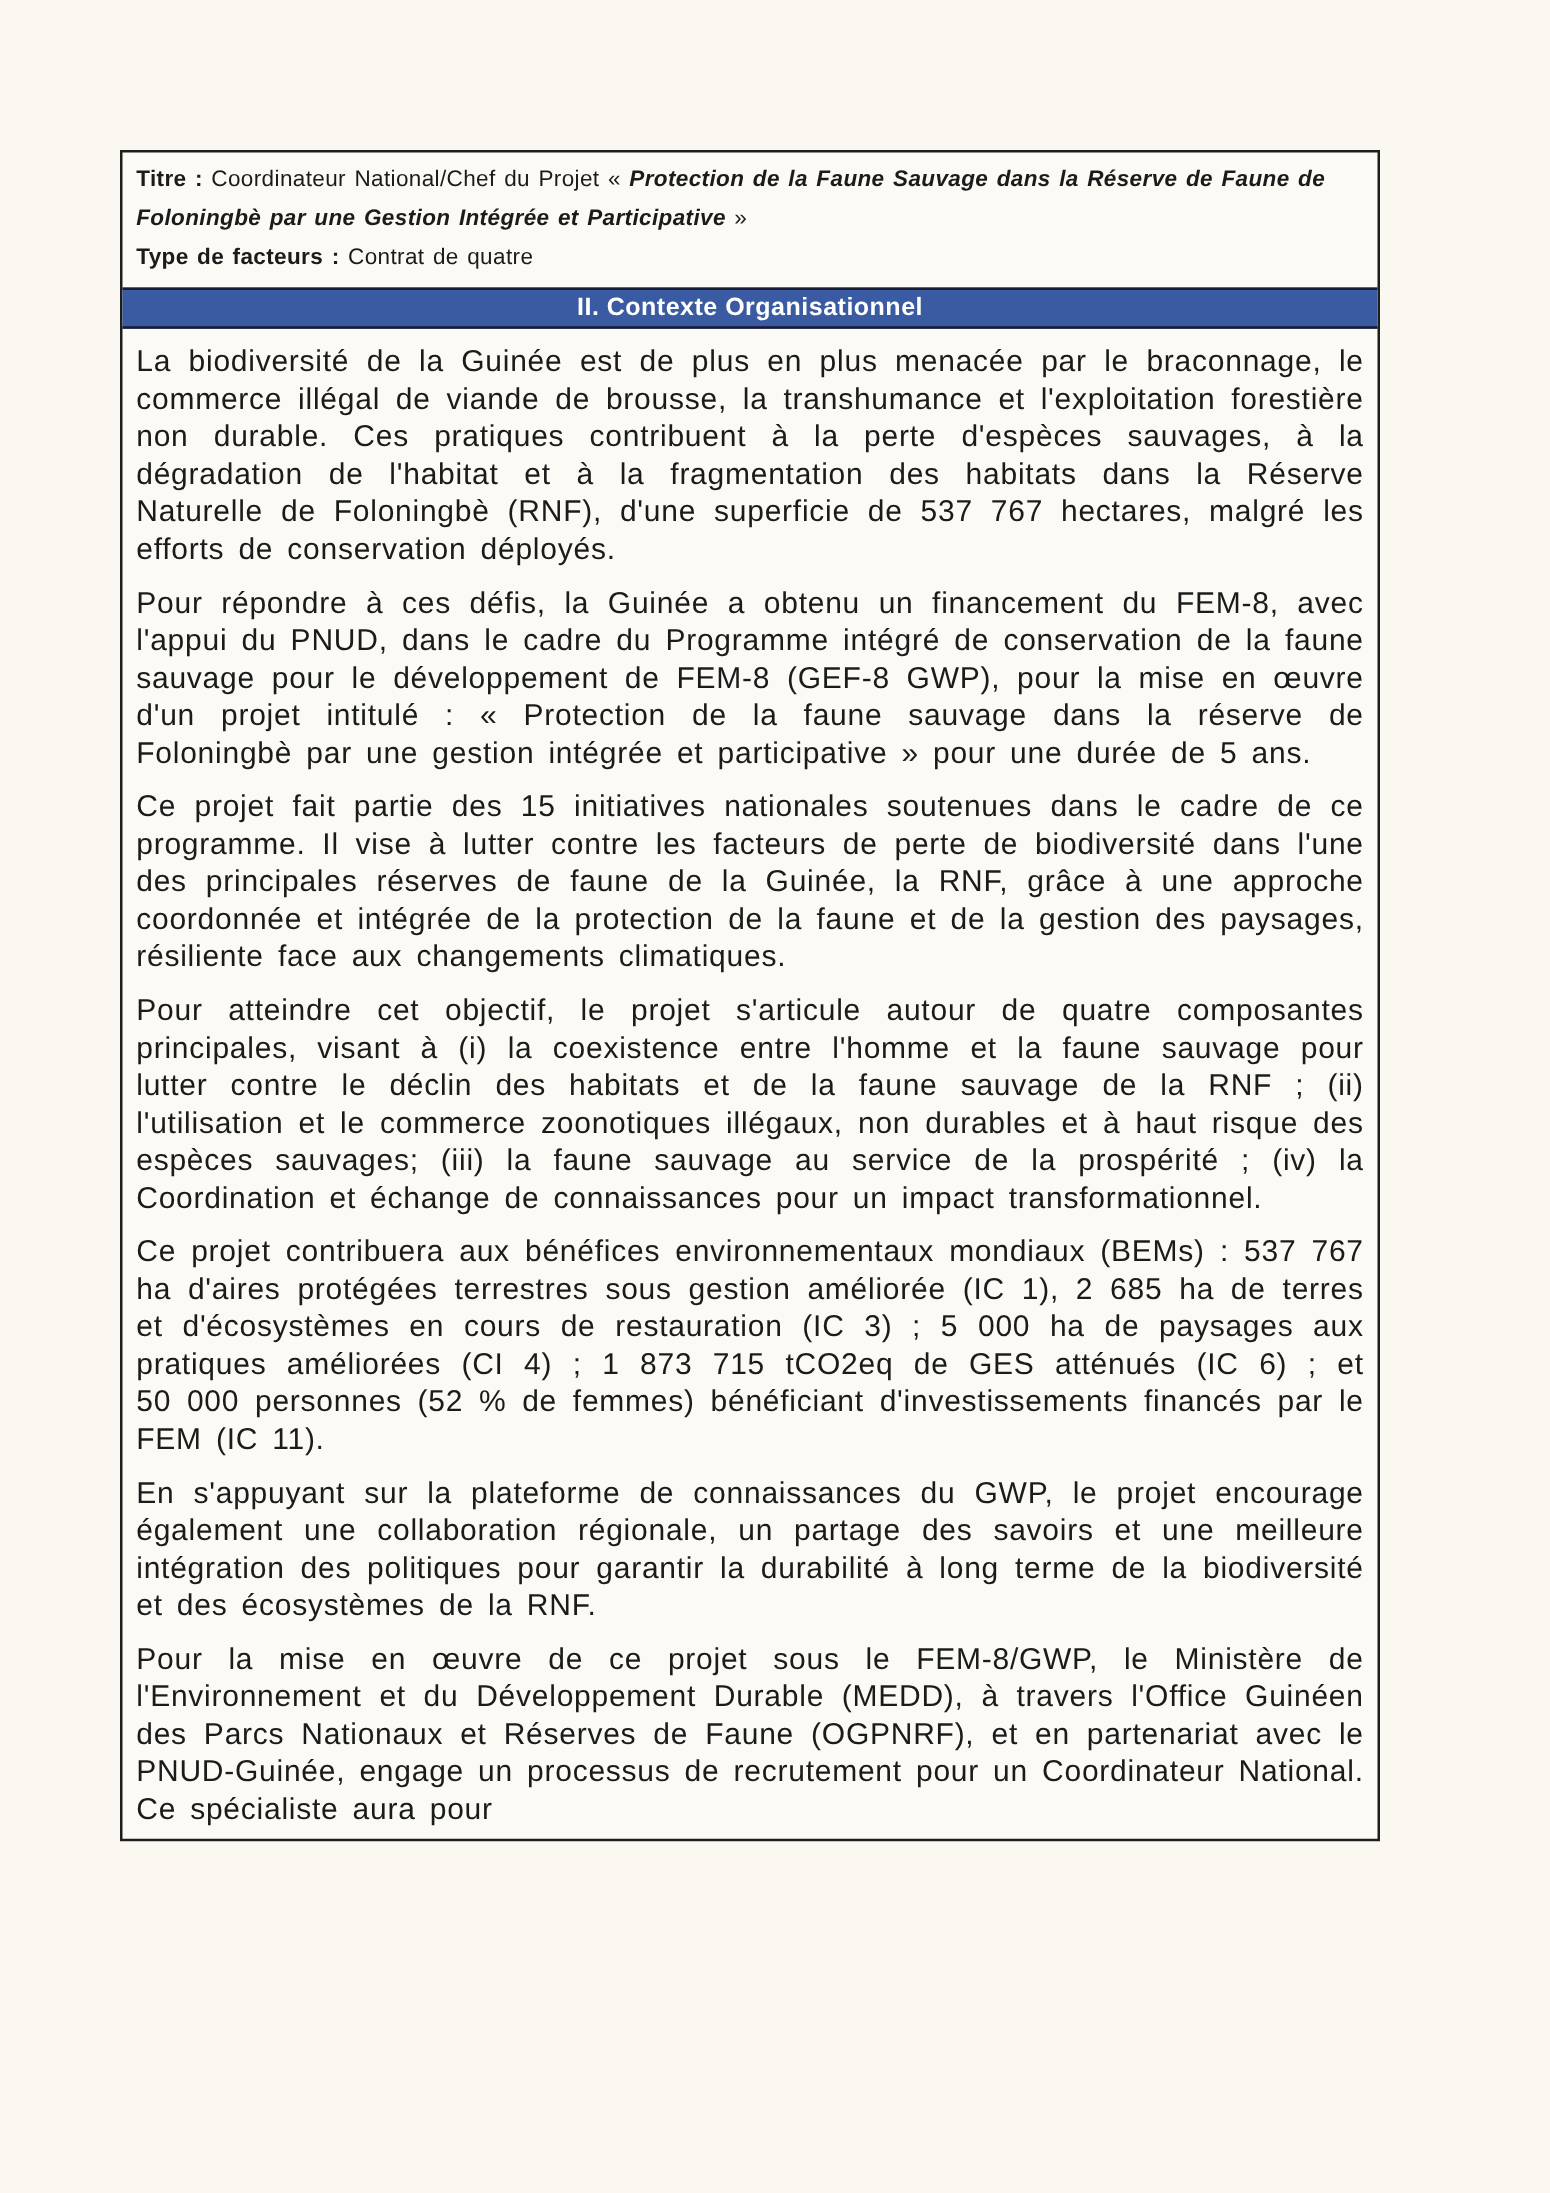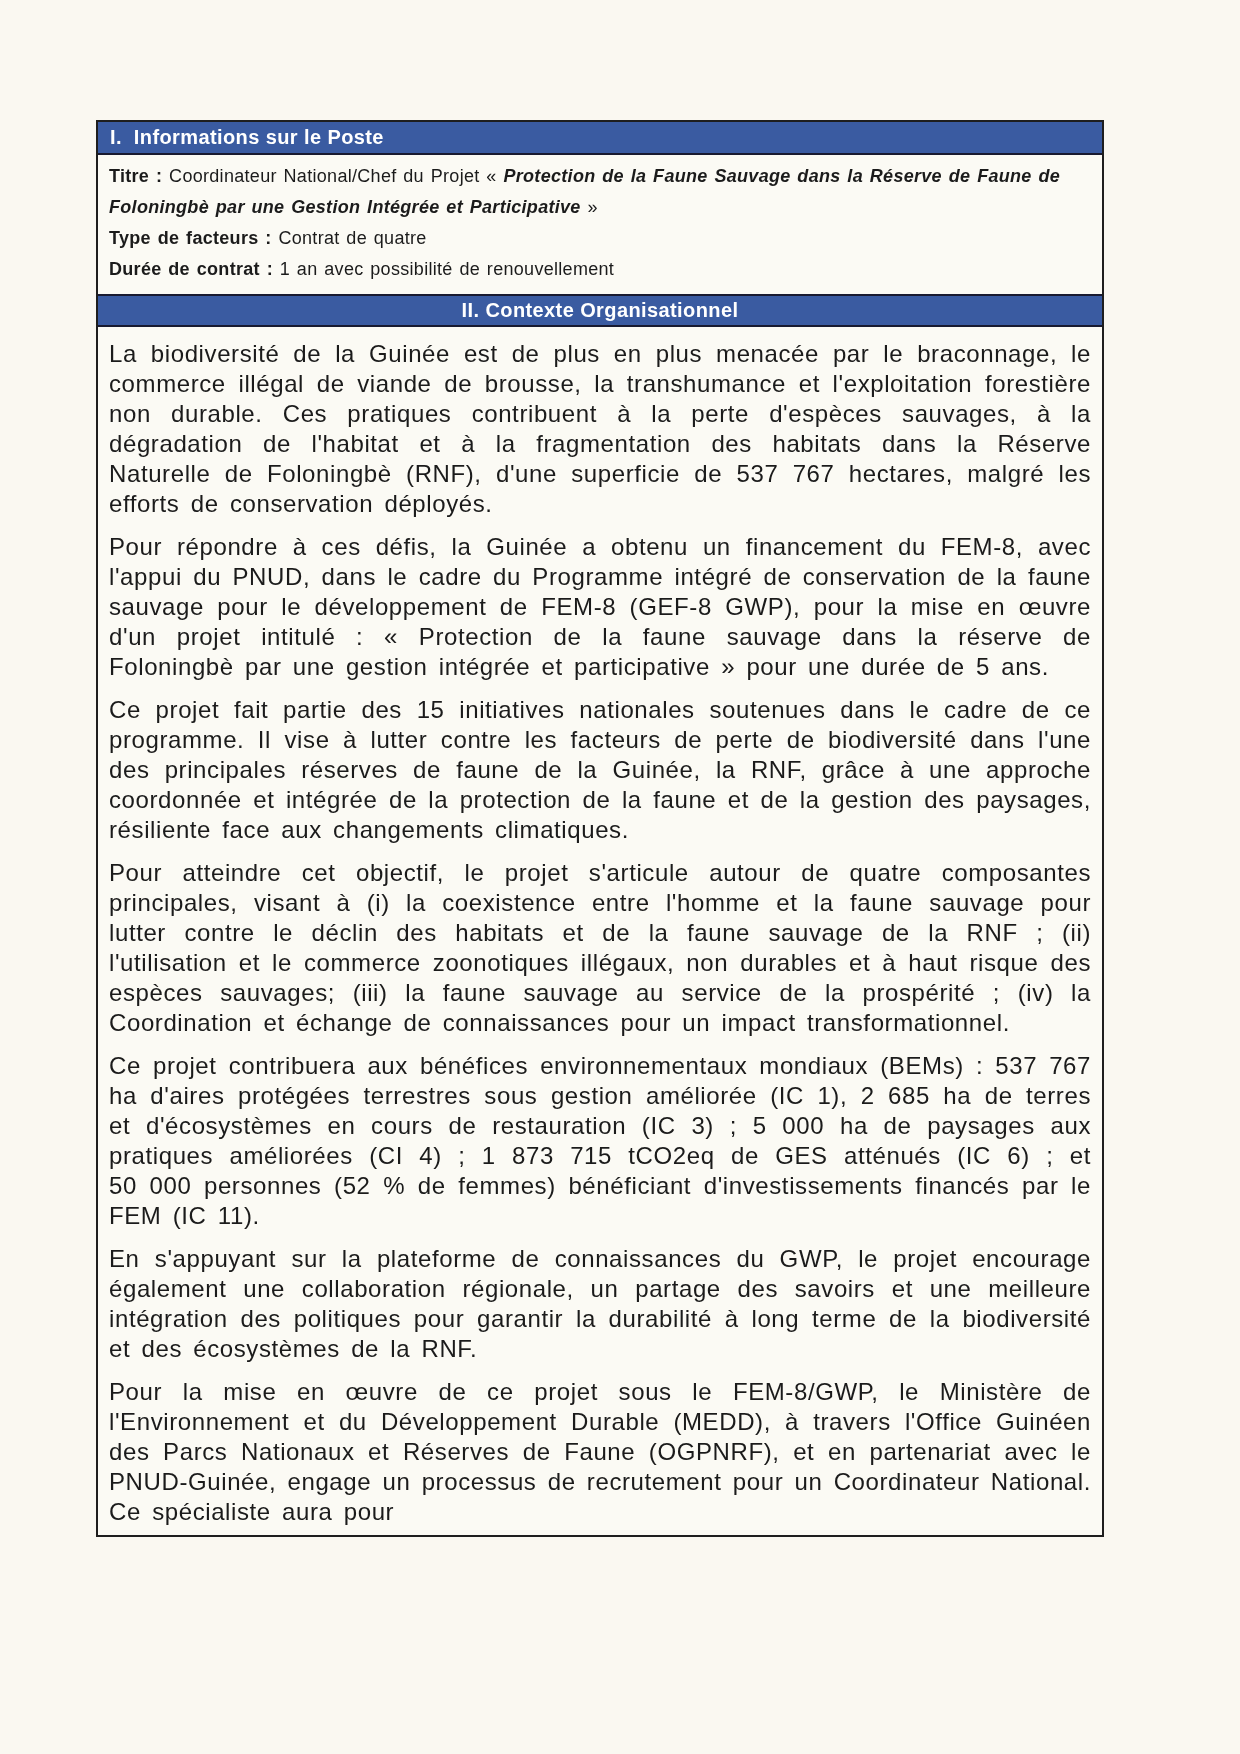--- a/index.html
+++ b/index.html
@@ -71,28 +71,24 @@
     color: #1b1b1b;
   }
   .para:last-child { margin-bottom: 2px; }
 </style>
 </head>
 <body>
 
 <div class="page">
   <div class="doc-table">
 
-    <div class="section-bar">
-      <span class="bar-label">I.  Informations sur le Poste</span>
-    </div>
 
     <div class="info-cell">
       <p class="info-line"><span class="lbl">Titre :</span><span> Coordinateur National/Chef du Projet « </span><span class="title-bi">Protection de la Faune Sauvage dans la Réserve de Faune de Foloningbè par une Gestion Intégrée et Participative</span><span> »</span></p>
       <p class="info-line"><span class="lbl">Type de facteurs :</span><span> Contrat de quatre</span></p>
-      <p class="info-line"><span class="lbl">Durée de contrat :</span><span> 1 an avec possibilité de renouvellement</span></p>
     </div>
 
     <div class="section-bar second">
       <span class="bar-label">II. Contexte Organisationnel</span>
     </div>
 
     <div class="body-cell">
       <p class="para">La biodiversité de la Guinée est de plus en plus menacée par le braconnage, le commerce illégal de viande de brousse, la transhumance et l'exploitation forestière non durable. Ces pratiques contribuent à la perte d'espèces sauvages, à la dégradation de l'habitat et à la fragmentation des habitats dans la Réserve Naturelle de Foloningbè (RNF), d'une superficie de 537&nbsp;767 hectares, malgré les efforts de conservation déployés.</p>
       <p class="para">Pour répondre à ces défis, la Guinée a obtenu un financement du FEM-8, avec l'appui du PNUD, dans le cadre du Programme intégré de conservation de la faune sauvage pour le développement de FEM-8 (GEF-8 GWP), pour la mise en œuvre d'un projet intitulé : « Protection de la faune sauvage dans la réserve de Foloningbè par une gestion intégrée et participative » pour une durée de 5 ans.</p>
       <p class="para">Ce projet fait partie des 15 initiatives nationales soutenues dans le cadre de ce programme. Il vise à lutter contre les facteurs de perte de biodiversité dans l'une des principales réserves de faune de la Guinée, la RNF, grâce à une approche coordonnée et intégrée de la protection de la faune et de la gestion des paysages, résiliente face aux changements climatiques.</p>

